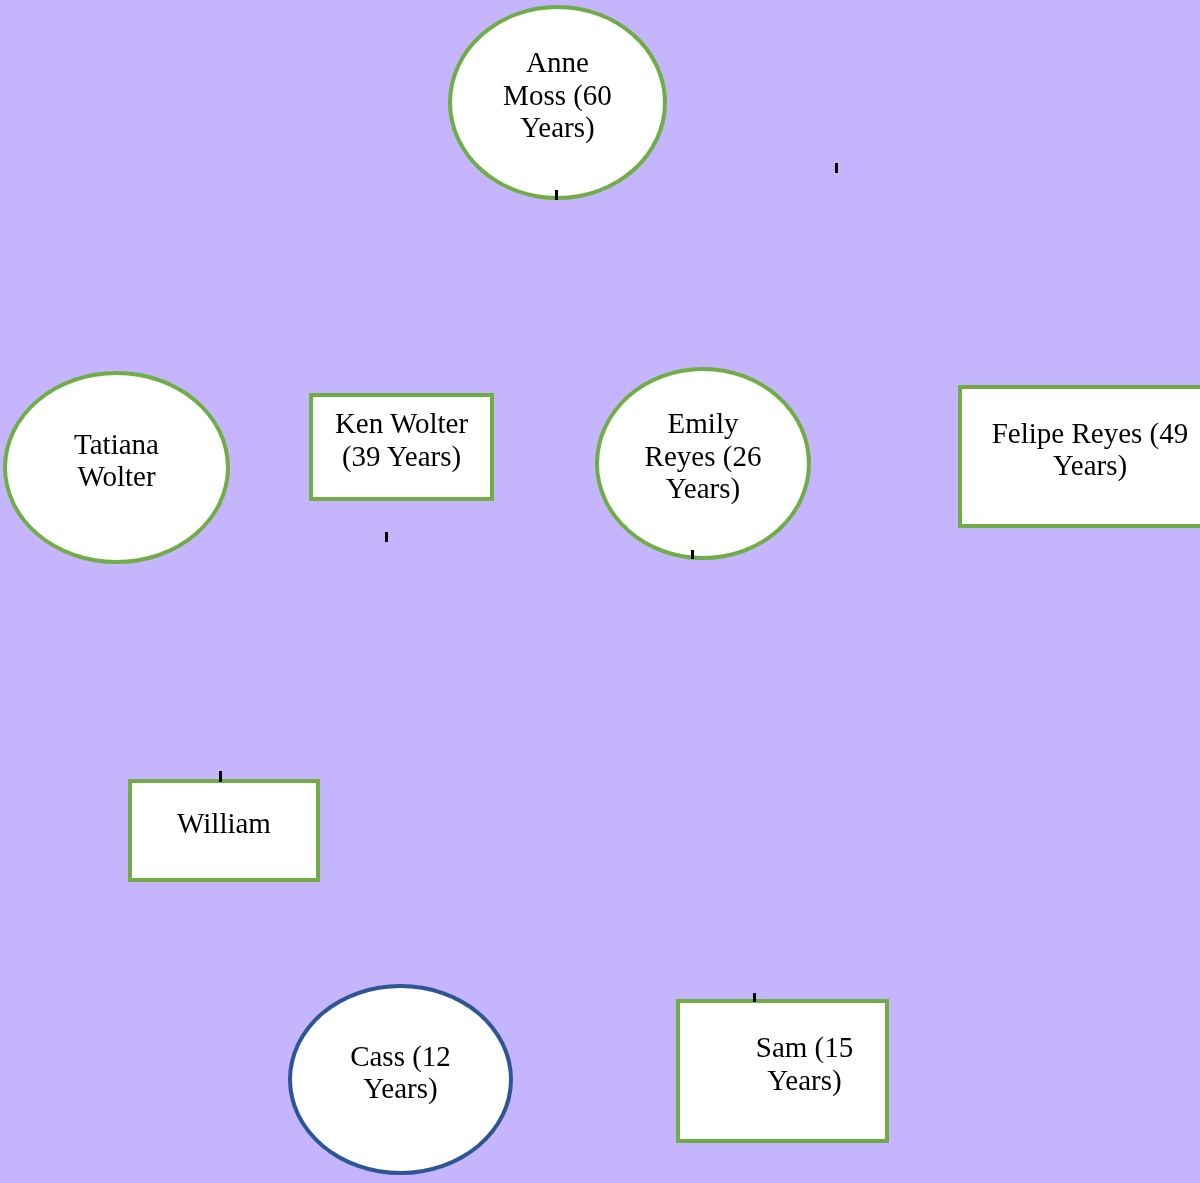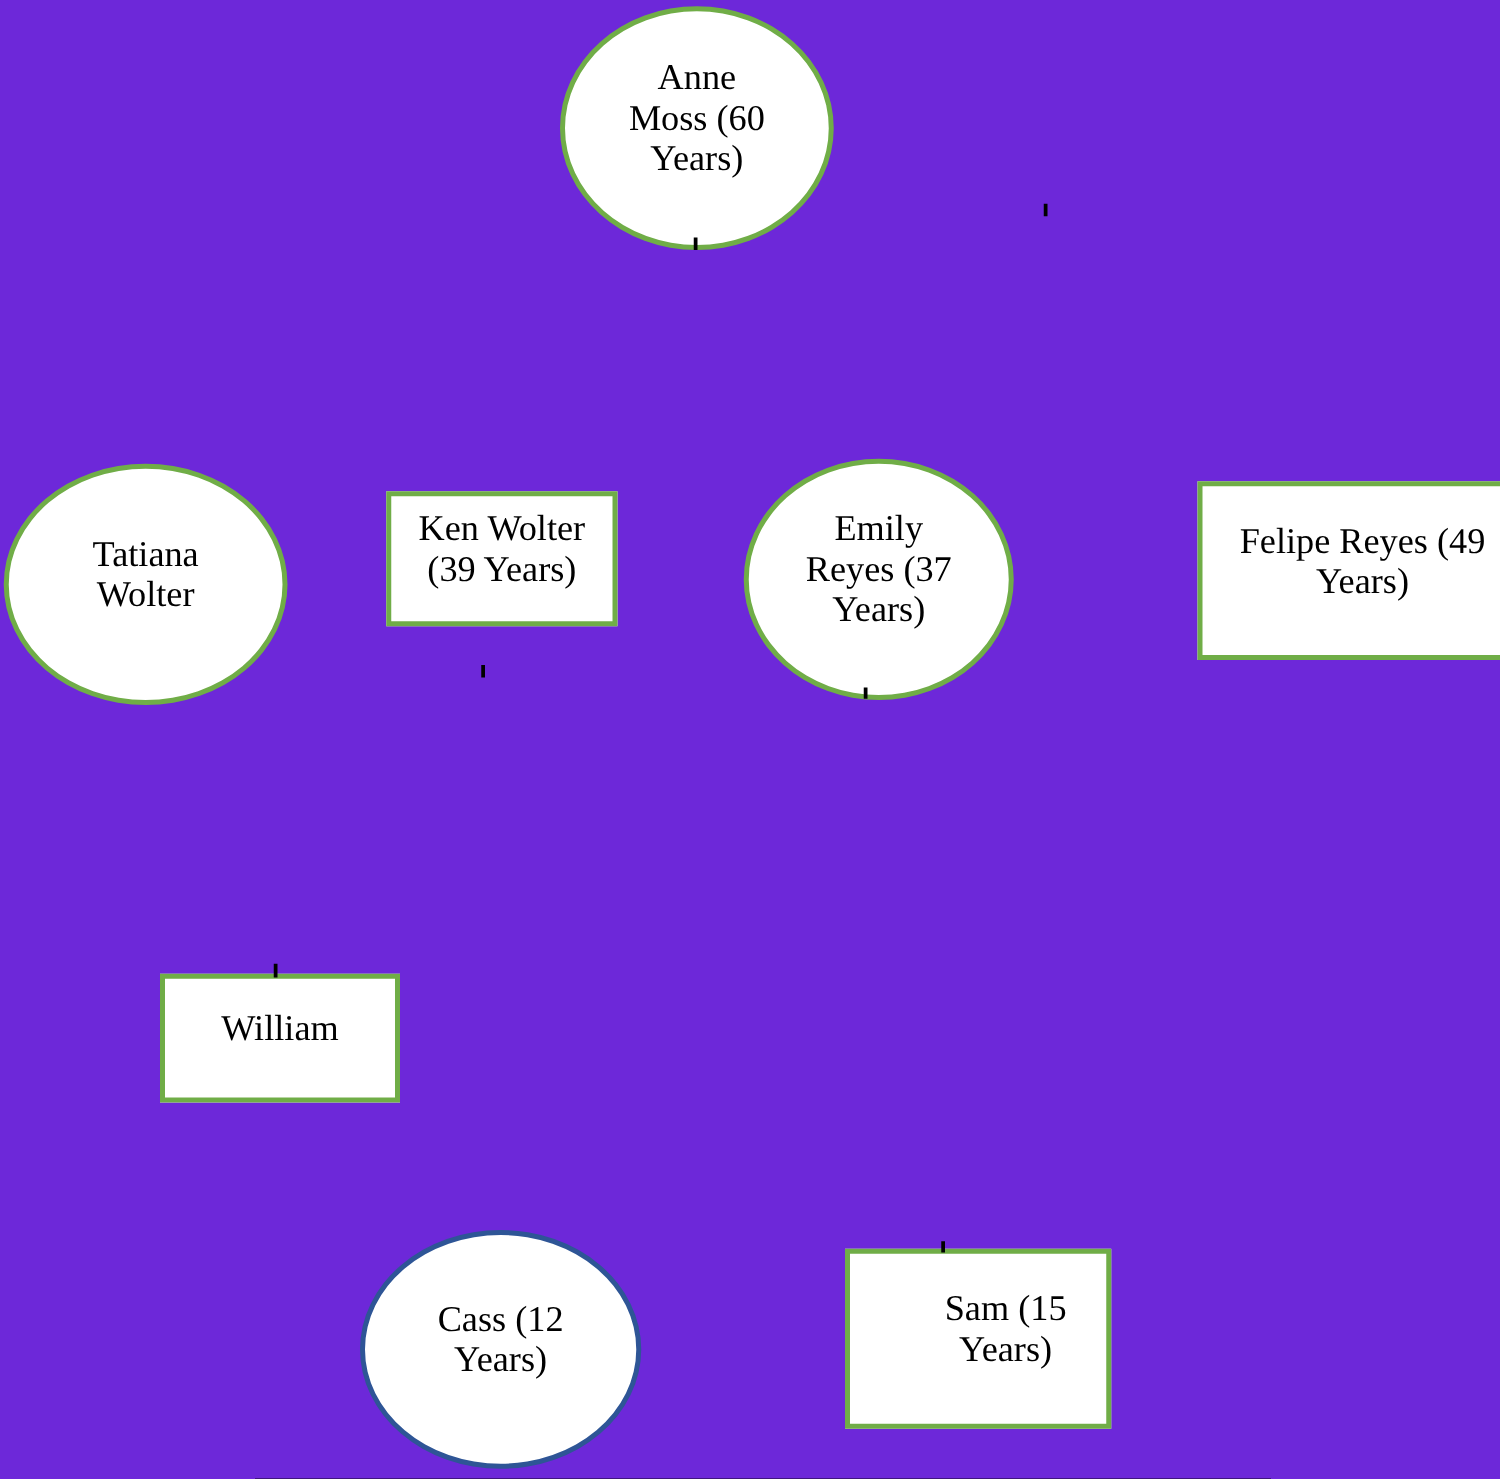--- a/index.html
+++ b/index.html
@@ -4,21 +4,21 @@
 <style>
   html, body {
     margin: 0;
     padding: 0;
     background: #000000;
   }
   .stage {
     position: relative;
     width: 1200px;
     height: 1183px;
-    background: #6d28d9;
+    background: #c4b5fd;
     overflow: hidden;
     font-family: "Liberation Serif", serif;
   }
   .node {
     position: absolute;
     box-sizing: border-box;
     background: #ffffff;
     color: #000000;
     display: flex;
     align-items: center;
@@ -61,21 +61,21 @@
 Wolter</span>
   </div>
 
   <div class="node rect border-green" style="left:309px; top:393px; width:185px; height:108px;">
     <span class="label">Ken Wolter
 (39 Years)</span>
   </div>
 
   <div class="node ellipse border-green" style="left:595px; top:367px; width:216px; height:193px;">
     <span class="label">Emily
-Reyes (37
+Reyes (26
 Years)</span>
   </div>
 
   <div class="node rect border-green" style="left:958px; top:385px; width:264px; height:143px;">
     <span class="label">Felipe Reyes (49
 Years)</span>
   </div>
 
   <div class="node rect border-green" style="left:128px; top:779px; width:192px; height:103px;">
     <span class="label">William</span>

